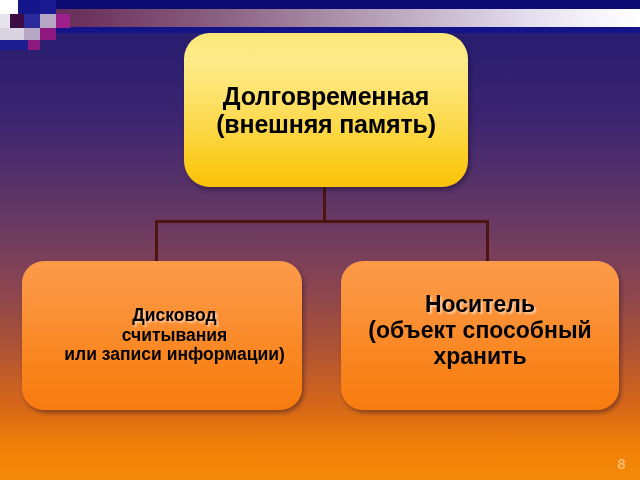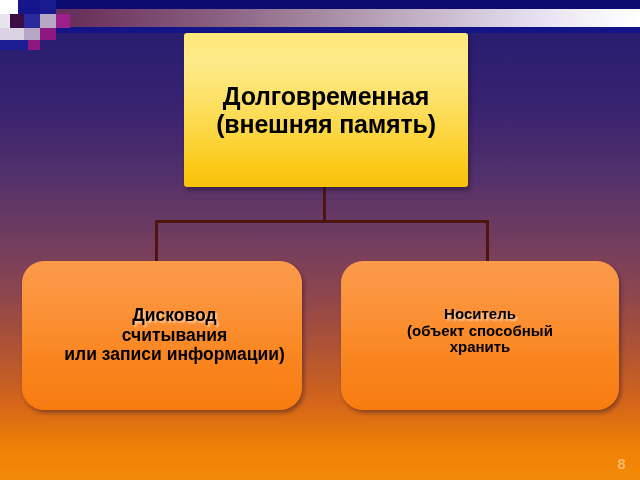--- a/index.html
+++ b/index.html
@@ -77,21 +77,21 @@
     align-items: center;
     justify-content: center;
     text-align: center;
     color: #000;
     line-height: 1.12;
   }
 
   .node-root {
     left: 184px; top: 33px;
     width: 284px; height: 154px;
-    border-radius: 3px;
+    border-radius: 26px;
     background: linear-gradient(to bottom,
         #fde878 0%,
         #fdeb8a 18%,
         #fde169 42%,
         #fcd640 66%,
         #fbc917 88%,
         #f9c20a 100%);
     box-shadow: 2px 3px 4px rgba(20,10,40,0.45);
     font-size: 25px;
     font-weight: bold;
@@ -109,21 +109,21 @@
     box-shadow: 2px 3px 4px rgba(20,10,40,0.4);
     font-size: 17.5px;
     font-weight: bold;
   }
   .node-left  { left: 22px;  top: 261px; width: 280px; height: 149px; }
   .node-right { left: 341px; top: 261px; width: 278px; height: 149px; }
 
   .node-text { padding: 0 4px; width: 100%; }
   .node-text .ln { display: block; white-space: nowrap; }
   .node-left .node-text { font-size: 17.5px; padding-left: 29px; }
-  .node-right .node-text { font-size: 15px; }
+  .node-right .node-text { font-size: 23px; }
 
   .head-shadow { text-shadow: 2px 2px 2px rgba(255,255,255,0.55); }
   .gap-line { display: block; height: 9px; }
 
   
   .conn {
     position: absolute;
     background: #4d1410;
   }
   .conn-v-top  { left: 323px; top: 186px; width: 3px;  height: 37px; }

